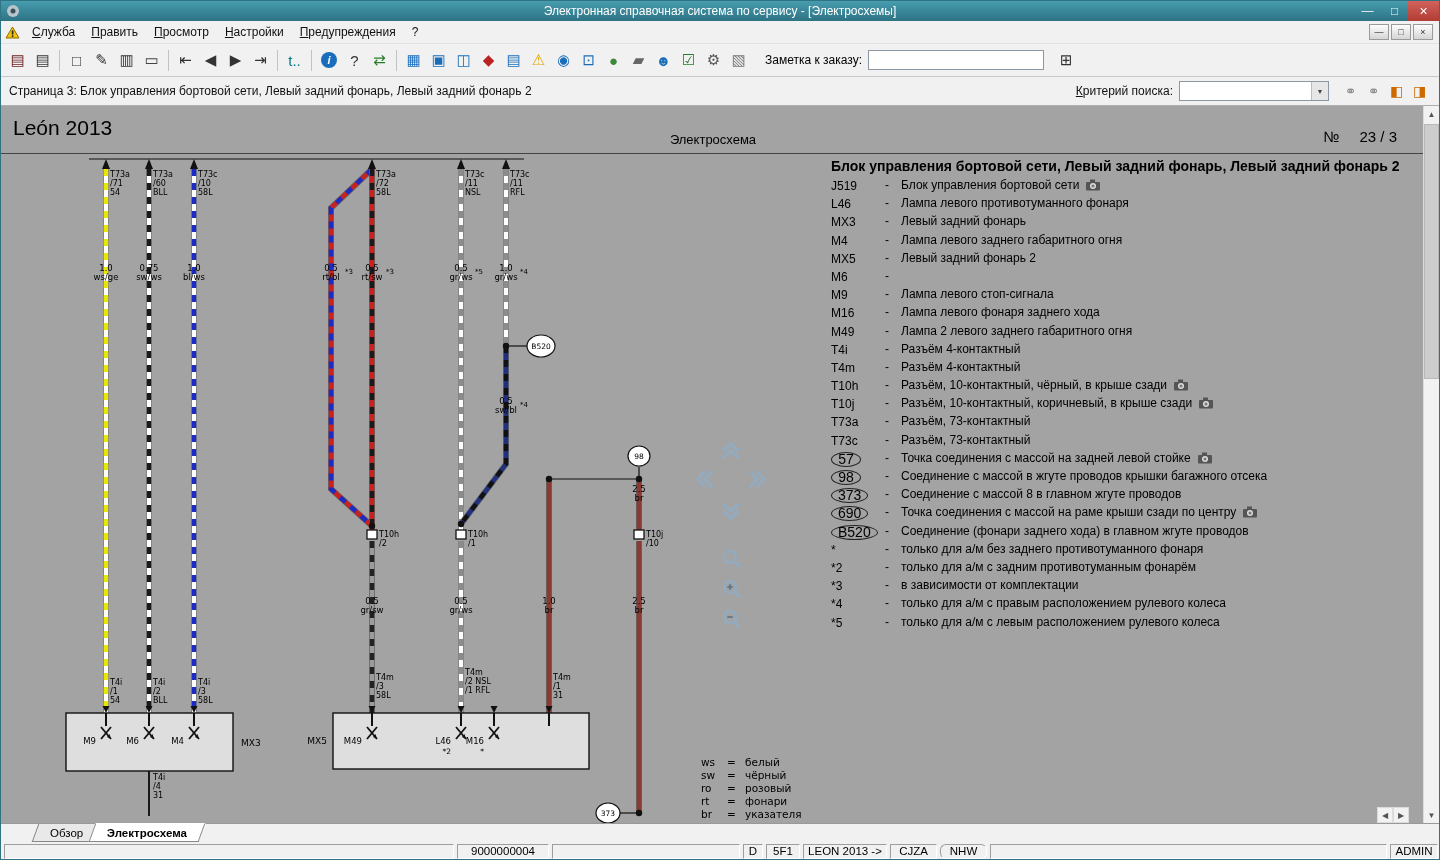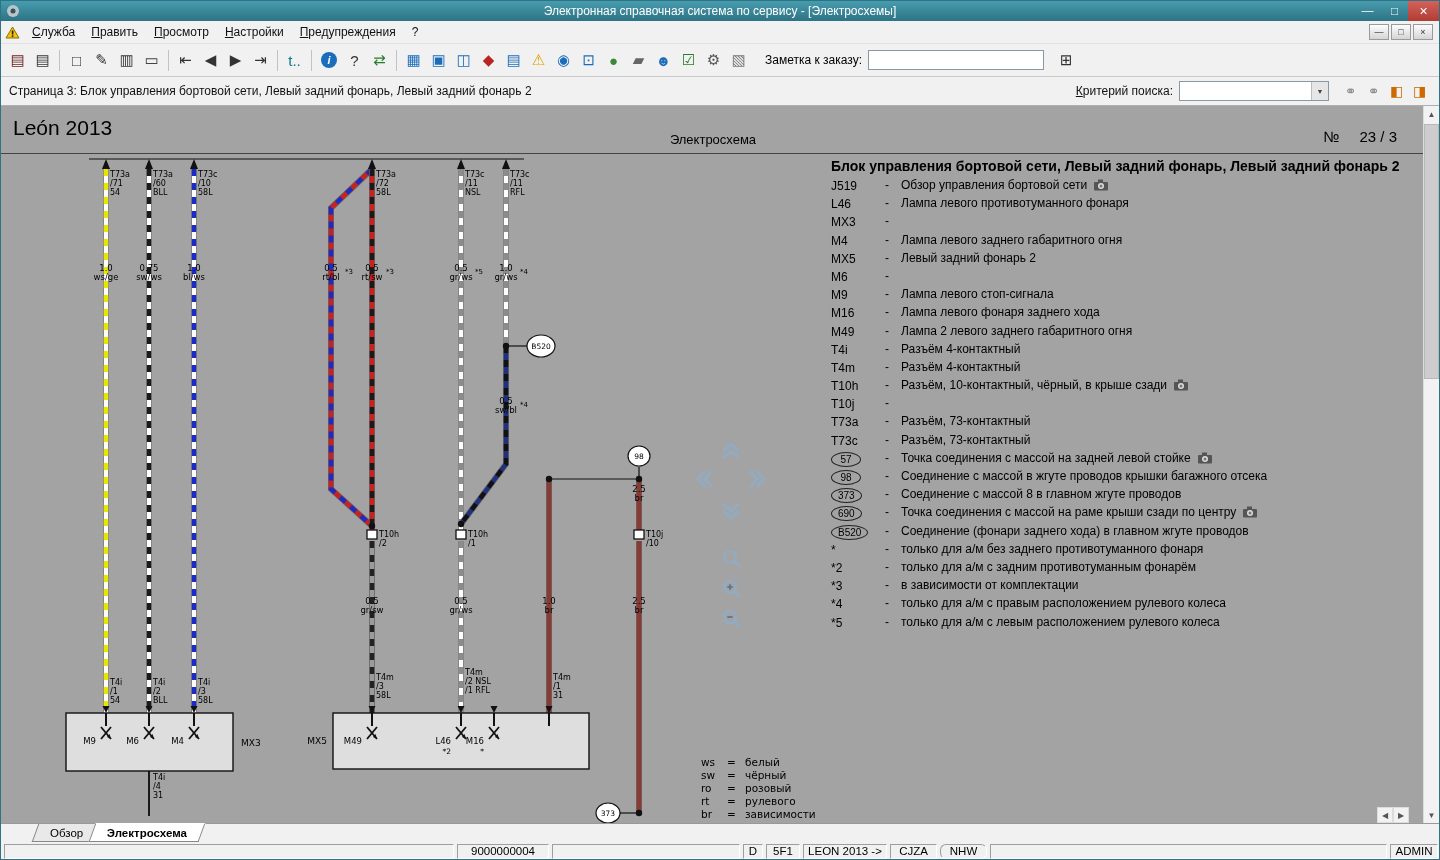--- a/index.html
+++ b/index.html
@@ -61,21 +61,21 @@
   .wc-row{display:flex;height:13px;line-height:13px;}
   .wc-code{width:26px;}
   .wc-eq{width:18px;}
 
   
   .legend{position:absolute;left:830px;top:52px;width:592px;color:#000;}
   .legend-title{font-size:14px;font-weight:bold;white-space:nowrap;}
   .legend-rows{margin-top:4px;}
   .legend-row{display:flex;min-height:18.2px;font-size:12px;align-items:flex-start;}
   .lr-code{width:54px;flex:none;padding-top:1px;}
-  .circ{border:1px solid #222;border-radius:50%;padding:1px 6px;font-size:10px;line-height:11px;
+  .circ{border:1px solid #222;border-radius:50%;padding:1px 6px;font-size:14px;line-height:11px;
     display:inline-block;min-width:16px;text-align:center;}
   .lr-dash{width:16px;flex:none;}
   .lr-desc{flex:1;}
   .cam svg{vertical-align:-2px;margin-left:6px;}
 
   
   .nav-btn{position:absolute;width:26px;height:24px;display:flex;align-items:center;justify-content:center;}
   .rot90{transform:rotate(90deg);}
   .rot180{transform:rotate(180deg);}
   .rot270{transform:rotate(-90deg);}
@@ -437,54 +437,55 @@
 
         <div class="wc-row">
           <span class="wc-code">ro</span>
           <span class="wc-eq">=</span>
           <span class="wc-name">розовый</span>
         </div>
 
         <div class="wc-row">
           <span class="wc-code">rt</span>
           <span class="wc-eq">=</span>
-          <span class="wc-name">рулевого</span>
+          <span class="wc-name">фонари</span>
         </div>
 
         <div class="wc-row">
           <span class="wc-code">br</span>
           <span class="wc-eq">=</span>
-          <span class="wc-name">зависимости</span>
+          <span class="wc-name">указателя</span>
         </div>
       </div>
 
     <div class="legend">
       <div class="legend-title">Блок управления бортовой сети, Левый задний фонарь, Левый задний фонарь 2</div>
       <div class="legend-rows">
 
           <div class="legend-row">
             <span class="lr-code"><span>J519</span></span>
             <span class="lr-dash">-</span>
-            <span class="lr-desc"><span>Обзор управления бортовой сети</span><span class="cam"><svg width="16" height="12">
+            <span class="lr-desc"><span>Блок управления бортовой сети</span><span class="cam"><svg width="16" height="12">
                   <rect x="1" y="3" width="14" height="8.5" rx="1" fill="#555"></rect>
                   <rect x="5" y="0.5" width="5" height="3.5" fill="#555"></rect>
                   <circle cx="8" cy="7" r="3" fill="#ddd"></circle>
                   <circle cx="8" cy="7" r="1.5" fill="#777"></circle>
                 </svg></span></span>
           </div>
 
           <div class="legend-row">
             <span class="lr-code"><span>L46</span></span>
             <span class="lr-dash">-</span>
             <span class="lr-desc"><span>Лампа левого противотуманного фонаря</span></span>
           </div>
 
           <div class="legend-row">
             <span class="lr-code"><span>MX3</span></span>
             <span class="lr-dash">-</span>
+            <span class="lr-desc"><span>Левый задний фонарь</span></span>
           </div>
 
           <div class="legend-row">
             <span class="lr-code"><span>M4</span></span>
             <span class="lr-dash">-</span>
             <span class="lr-desc"><span>Лампа левого заднего габаритного огня</span></span>
           </div>
 
           <div class="legend-row">
             <span class="lr-code"><span>MX5</span></span>
@@ -534,20 +535,26 @@
                   <rect x="1" y="3" width="14" height="8.5" rx="1" fill="#555"></rect>
                   <rect x="5" y="0.5" width="5" height="3.5" fill="#555"></rect>
                   <circle cx="8" cy="7" r="3" fill="#ddd"></circle>
                   <circle cx="8" cy="7" r="1.5" fill="#777"></circle>
                 </svg></span></span>
           </div>
 
           <div class="legend-row">
             <span class="lr-code"><span>T10j</span></span>
             <span class="lr-dash">-</span>
+            <span class="lr-desc"><span>Разъём, 10-контактный, коричневый, в крыше сзади</span><span class="cam"><svg width="16" height="12">
+                  <rect x="1" y="3" width="14" height="8.5" rx="1" fill="#555"></rect>
+                  <rect x="5" y="0.5" width="5" height="3.5" fill="#555"></rect>
+                  <circle cx="8" cy="7" r="3" fill="#ddd"></circle>
+                  <circle cx="8" cy="7" r="1.5" fill="#777"></circle>
+                </svg></span></span>
           </div>
 
           <div class="legend-row">
             <span class="lr-code"><span>T73a</span></span>
             <span class="lr-dash">-</span>
             <span class="lr-desc"><span>Разъём, 73-контактный</span></span>
           </div>
 
           <div class="legend-row">
             <span class="lr-code"><span>T73c</span></span>

